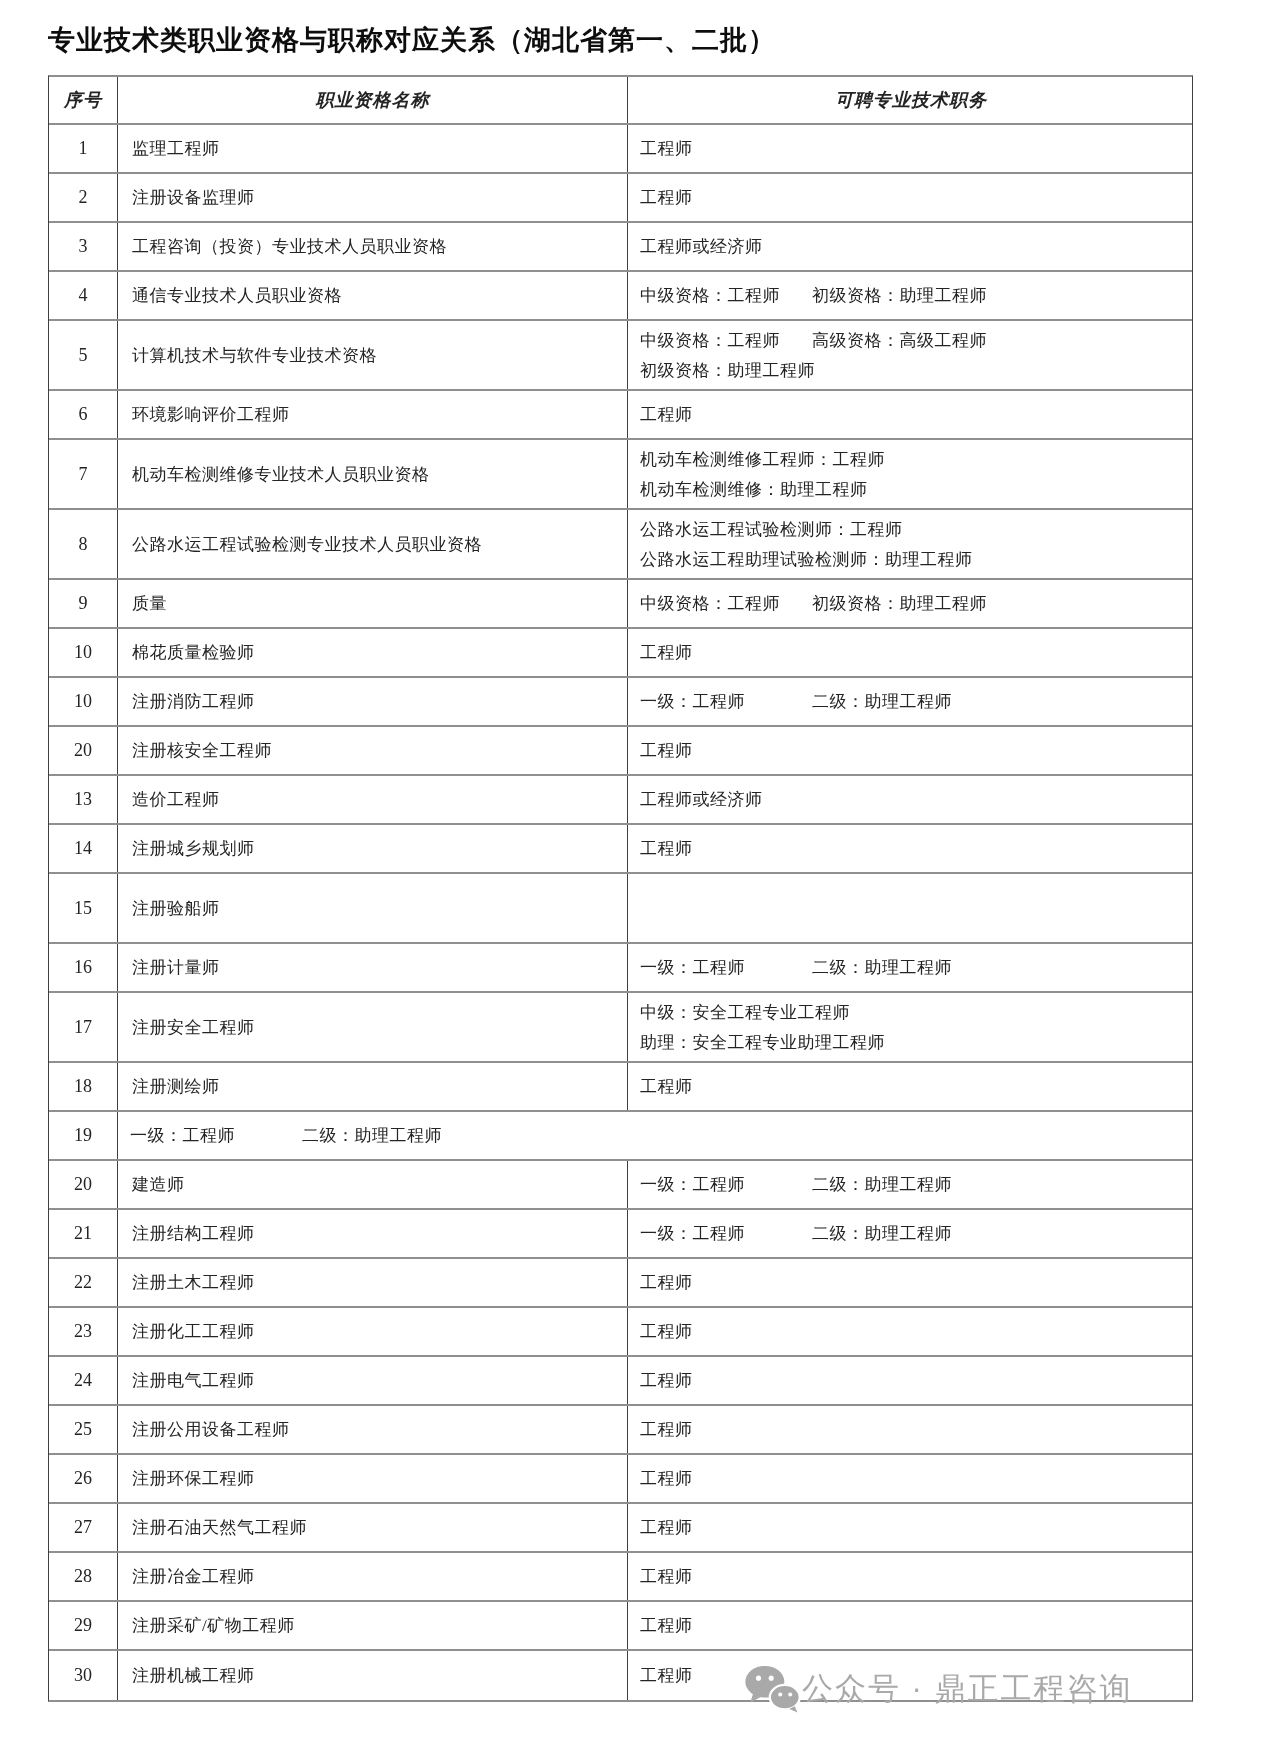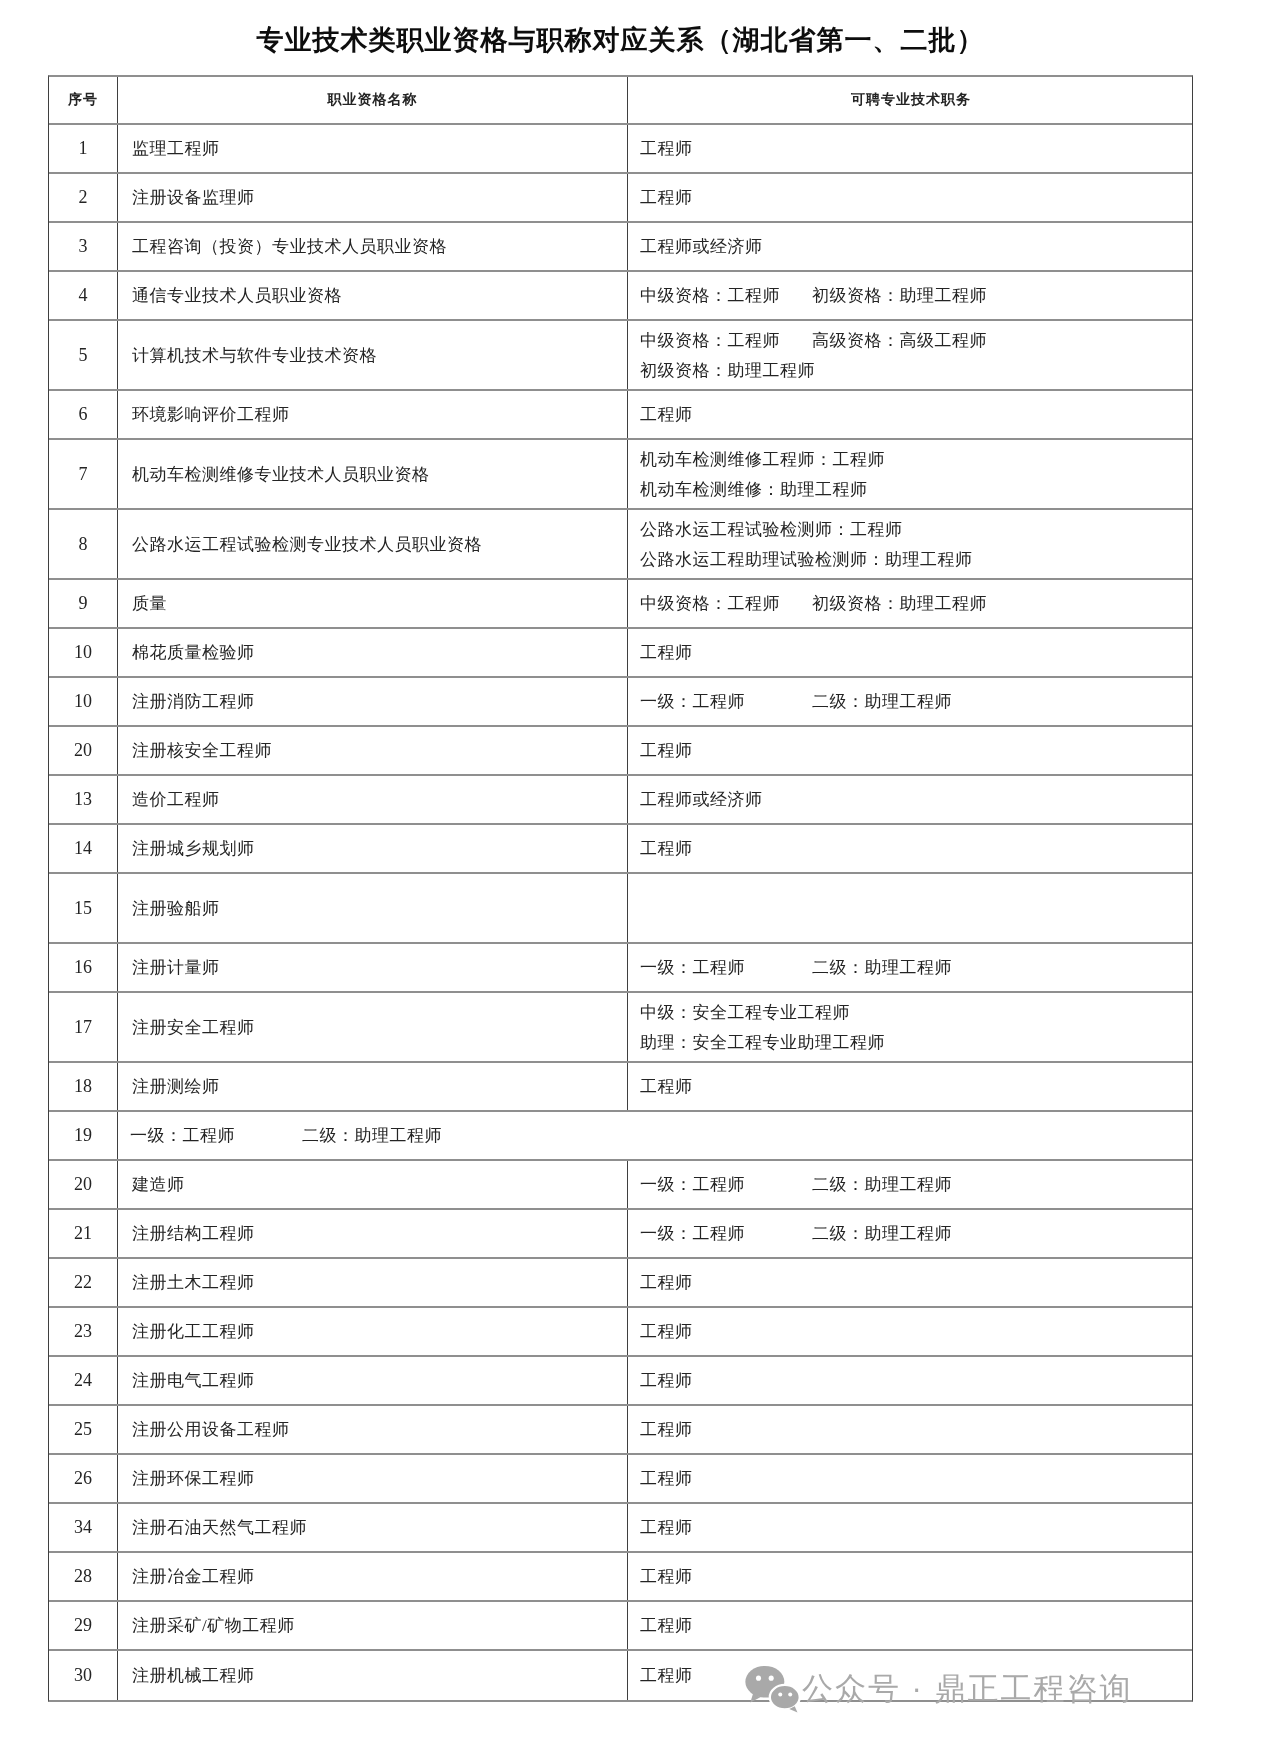--- a/index.html
+++ b/index.html
@@ -8,21 +8,21 @@
     width:1280px; height:1738px;
     font-family:"Liberation Serif","DejaVu Serif",serif;
     color:#242424;
     position:relative;
     overflow:hidden;
   }
   .page { position:relative; width:1280px; height:1738px; background:#fff; }
 
   .title {
     position:absolute; left:48px; top:22px; width:1145px;
-    text-align:center;
+    text-align:left;
     font-size:27px; font-weight:bold; color:#0d0d0d;
     letter-spacing:1px;
     font-family:"Liberation Serif","DejaVu Serif",serif;
   }
 
   .qtable {
     position:absolute; left:48px; top:75px; width:1145px;
     border-top:2px solid #8f8f8f;
     border-bottom:2px solid #8f8f8f;
     border-left:1px solid #3f3f3f;
@@ -49,22 +49,22 @@
     border-right:1px solid #3f3f3f;
     font-size:17px; letter-spacing:0.5px;
   }
   .c3 {
     width:566px; flex:none; padding-left:12px;
     font-size:17px; letter-spacing:0.5px;
     flex-direction:column; justify-content:center; align-items:stretch;
     row-gap:7px;
   }
   .headrow .cell {
-    font-weight:bold; font-size:14px; letter-spacing:1px;
-    justify-content:center; padding-left:0;
+    font-weight:bold; font-size:18px; letter-spacing:1px;
+    justify-content:center; padding-left:0;font-style:italic;
   }
   .headrow .c3 { flex-direction:row; align-items:center; }
 
   .line { display:flex; align-items:center; width:100%; }
   .seg { white-space:nowrap; }
   .seg.p1 { width:172px; flex:none; }
 
   .watermark {
     position:absolute; left:744px; top:1664px;
     display:flex; align-items:center; gap:0;
@@ -330,21 +330,21 @@
       <div class="trow">
         <div class="cell c1">26</div>
         <div class="cell c2">注册环保工程师</div>
         <div class="cell c3">
           <div class="line">
             <span class="seg">工程师</span>
           </div>
         </div>
       </div>
       <div class="trow">
-        <div class="cell c1">34</div>
+        <div class="cell c1">27</div>
         <div class="cell c2">注册石油天然气工程师</div>
         <div class="cell c3">
           <div class="line">
             <span class="seg">工程师</span>
           </div>
         </div>
       </div>
       <div class="trow">
         <div class="cell c1">28</div>
         <div class="cell c2">注册冶金工程师</div>

